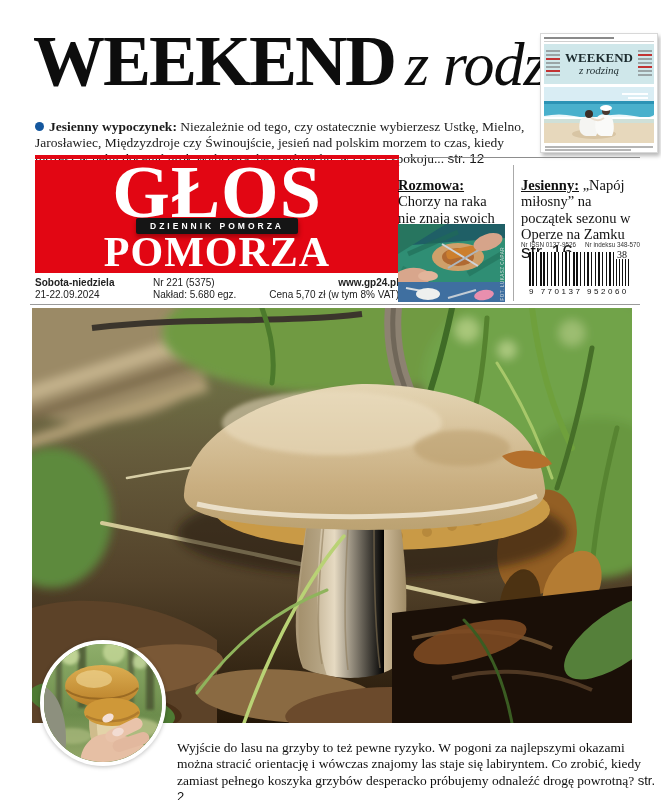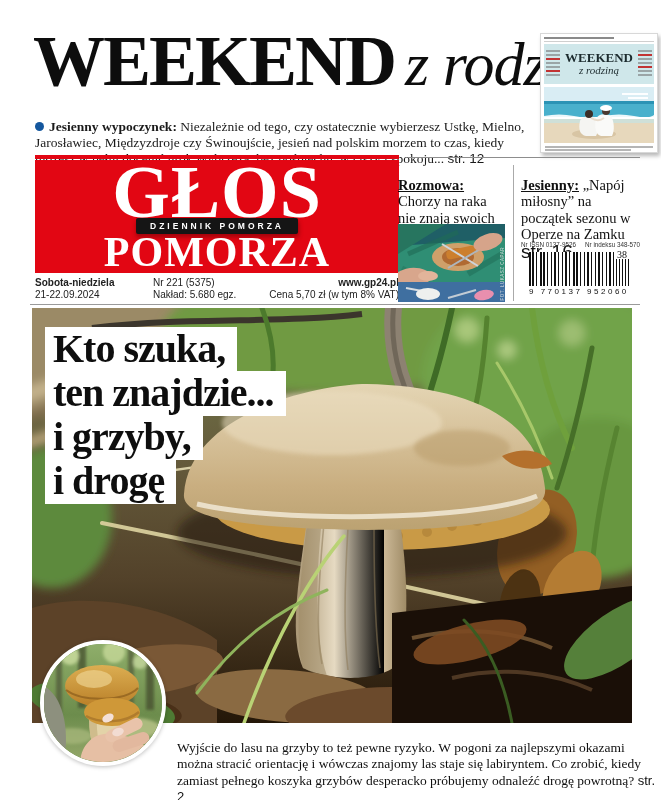--- a/index.html
+++ b/index.html
@@ -331,26 +331,20 @@
       <ellipse cx="585" cy="330" rx="62" ry="26" fill="#55803a" transform="rotate(-35 585 330)"></ellipse>
       <ellipse cx="70" cy="398" rx="74" ry="22" fill="#4e7a33" transform="rotate(10 70 398)"></ellipse>
       <g fill="none" stroke-linecap="round">
         <path d="M212,415 C242,330 282,262 312,228" stroke="#b9d275" stroke-width="3.5"></path>
         <path d="M165,385 C205,332 245,302 295,282" stroke="#8fb45c" stroke-width="3"></path>
         <path d="M480,415 C470,362 452,332 432,312" stroke="#3a5c22" stroke-width="3"></path>
       </g>
     </svg>
 
     
-    <div class="headline" style="left:13px;top:19px;position:absolute;">
-      <div class="hline">Kto szuka,</div>
-      <div class="hline">ten znajdzie...</div>
-      <div class="hline">i grzyby,</div>
-      <div class="hline">i drogę</div>
-    </div>
   </div>
 
   <div class="inset">
     <svg width="118" height="118" viewBox="0 0 118 118">
       <defs>
         <linearGradient id="gForest" x1="0" y1="0" x2="0" y2="1">
           <stop offset="0" stop-color="#8fae6a"></stop>
             <stop offset="0.6" stop-color="#6c8c4c"></stop>
           <stop offset="1" stop-color="#95a86a"></stop>
         </linearGradient>

